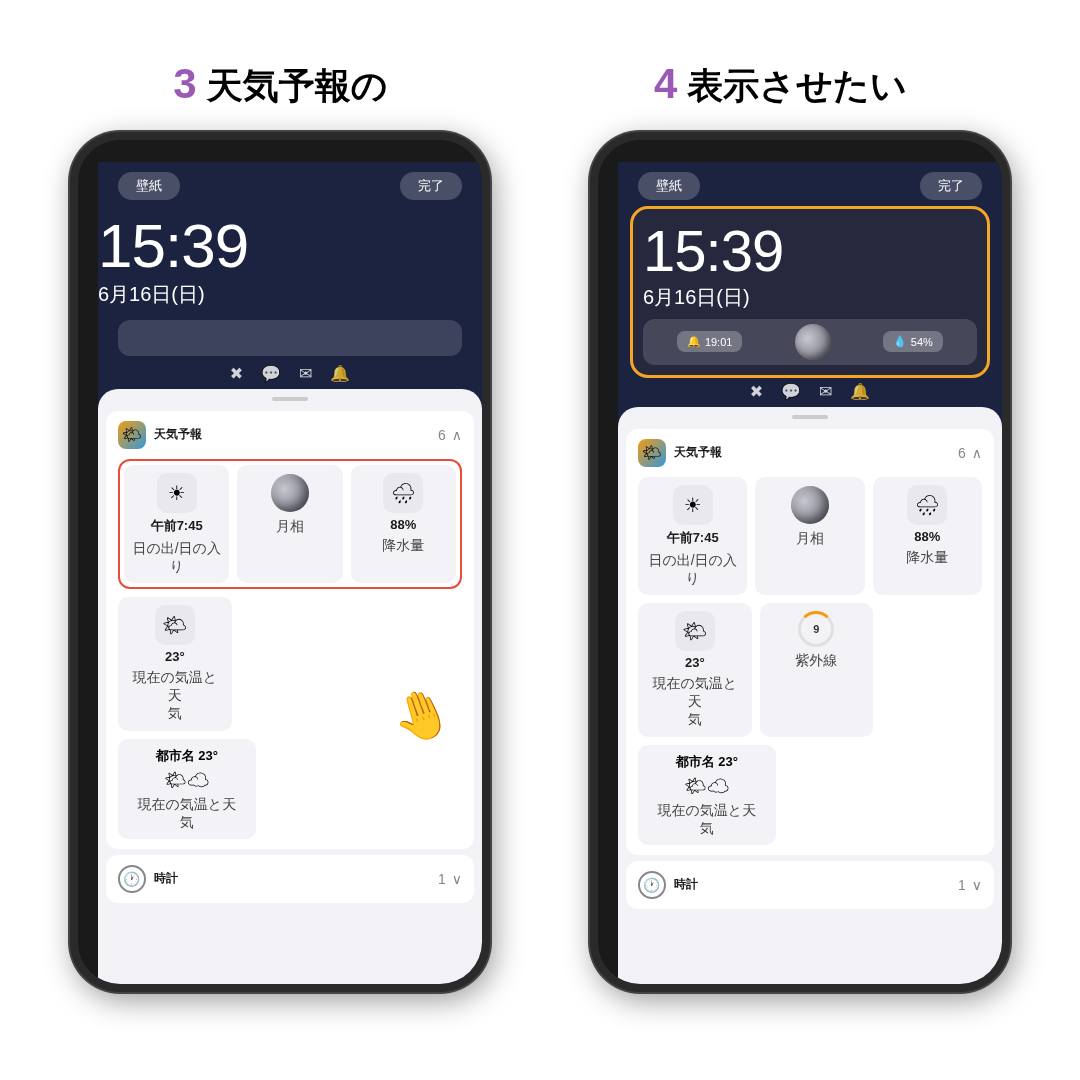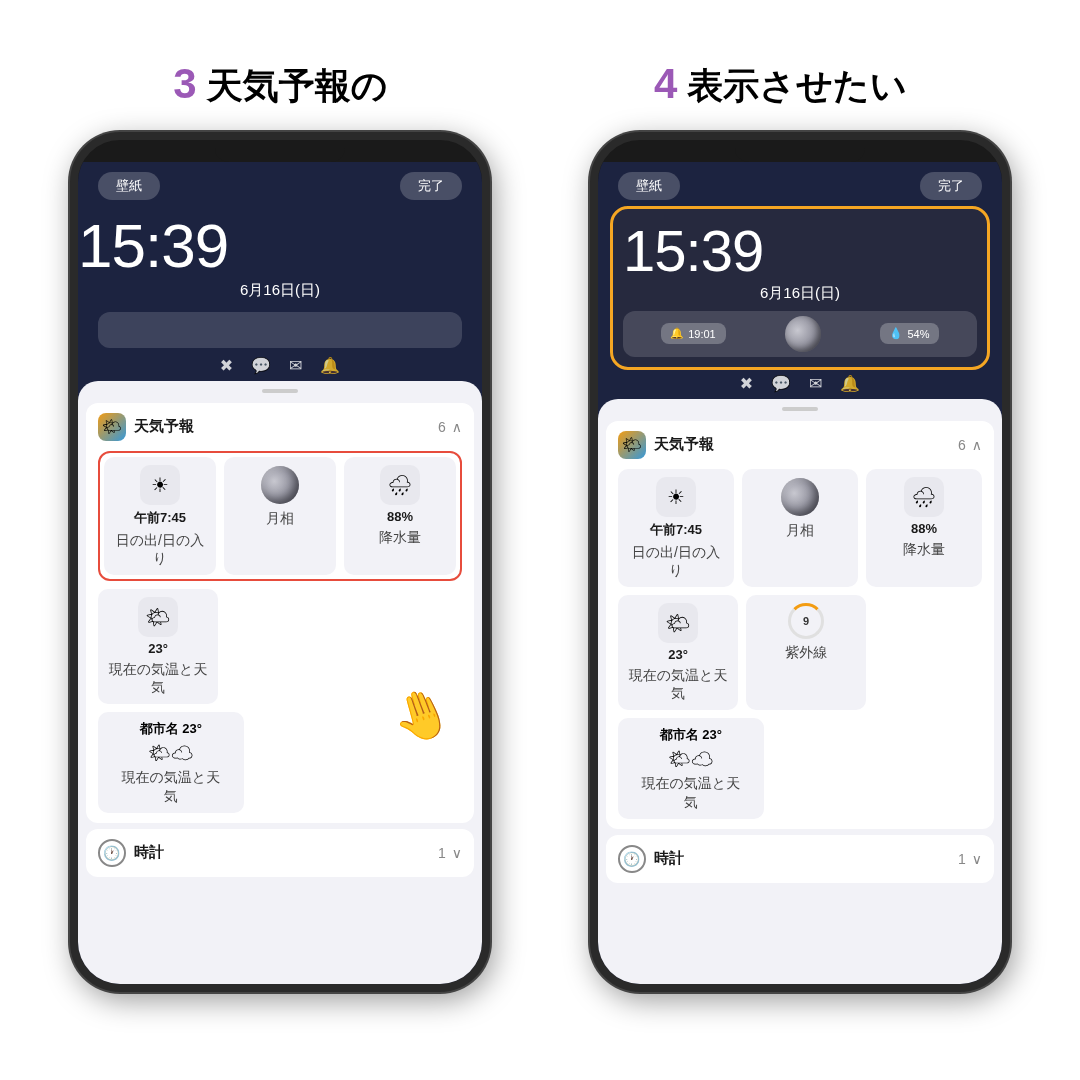--- a/index.html
+++ b/index.html
@@ -47,20 +47,21 @@
       width: 420px;
       height: 860px;
       background: #1a1a1a;
       border-radius: 50px;
       border: 8px solid #2a2a2a;
       position: relative;
       box-shadow: 0 0 0 2px #444, 4px 8px 30px rgba(0,0,0,0.4);
       overflow: hidden;
       display: flex;
       flex-direction: column;
+      padding-left: 20px;
     }
 
     
     .phone-notch {
       width: 130px;
       height: 22px;
       background: #1a1a1a;
       border-radius: 0 0 14px 14px;
       margin: 0 auto;
       position: relative;
@@ -95,23 +96,23 @@
 
     .lock-time {
       color: white;
       font-size: 62px;
       font-weight: 200;
       letter-spacing: -1px;
       padding: 4px 0 0;
     }
 
     .lock-date {
-      text-align: center;
+      text-align: left;
       color: white;
-      font-size: 15px;
+      font-size: 20px;
       margin-bottom: 8px;
     }
 
     .lock-widget-bar {
       margin: 4px 20px;
       background: rgba(255,255,255,0.15);
       border-radius: 12px;
       height: 36px;
     }
 
@@ -181,21 +182,21 @@
       height: 28px;
       background: linear-gradient(135deg, #f39c12, #3498db);
       border-radius: 8px;
       display: flex;
       align-items: center;
       justify-content: center;
       font-size: 16px;
     }
 
     .section-title {
-      font-size: 15px;
+      font-size: 12px;
       font-weight: 600;
       color: #1a1a1a;
     }
 
     .section-count {
       font-size: 14px;
       color: #888;
       display: flex;
       align-items: center;
       gap: 6px;

